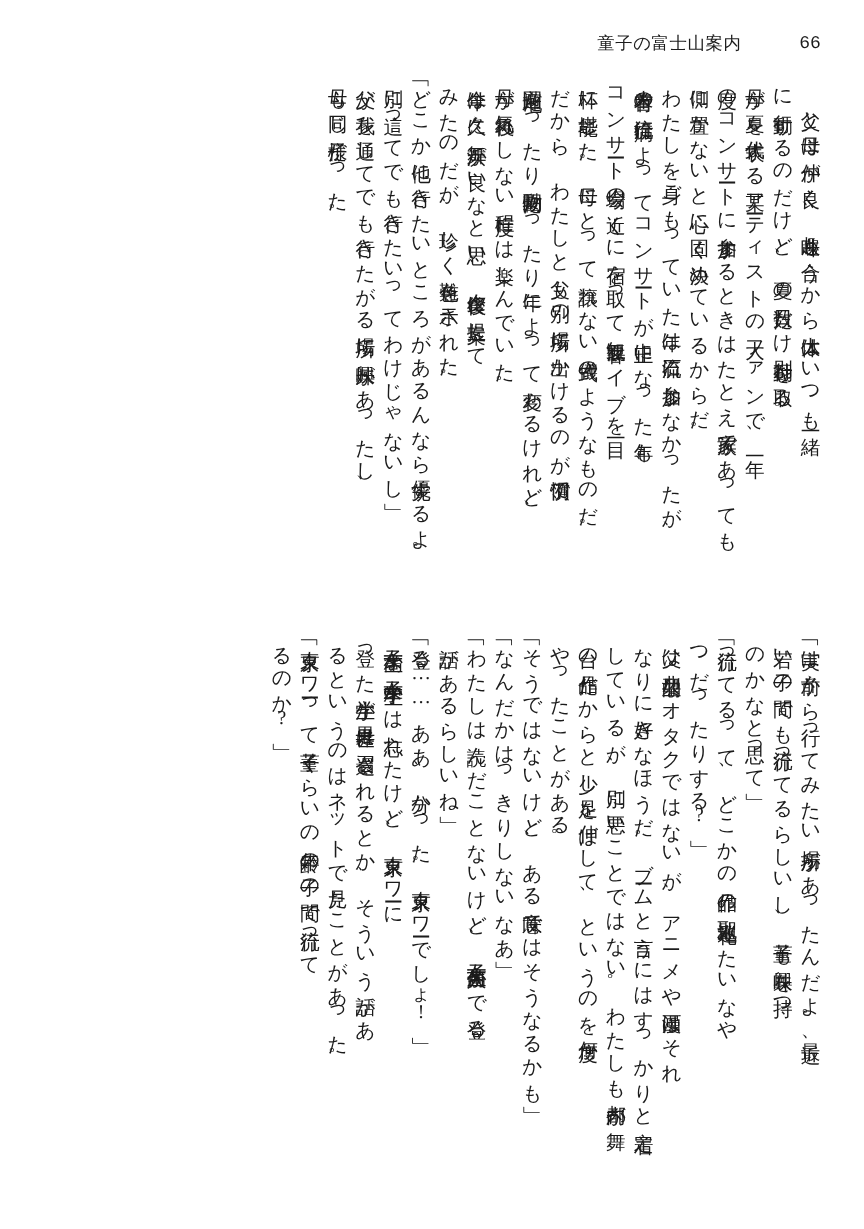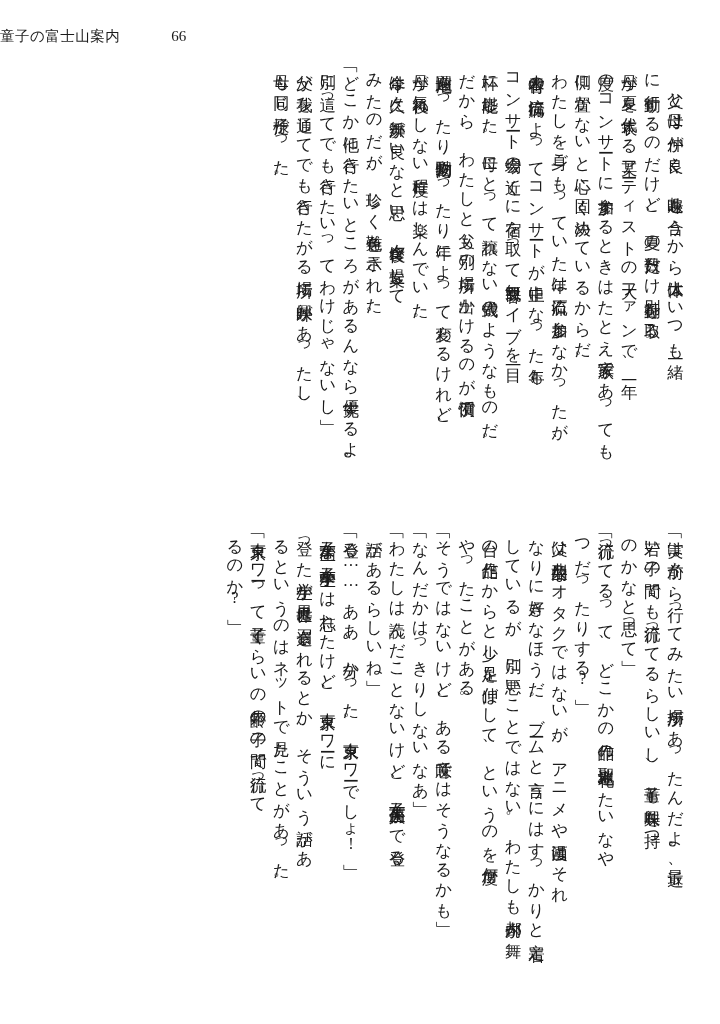--- a/index.html
+++ b/index.html
@@ -24,33 +24,33 @@
   }
 
   
   .running-head {
     position: absolute;
     top: 22px;
     left: 0;
     width: 720px;
     height: 28px;
     display: flex;
-    justify-content: flex-start;
+    justify-content: flex-end;
     align-items: center;
     padding-right: 36px;
     box-sizing: border-box;
     font-size: 14.5px;
     letter-spacing: 0.5px;
   }
   .running-head .rh-title {
     color: #1b1b1b;
   }
   .running-head .rh-folio {
     margin-left: 44px;
-    font-family: Liberation Serif, serif;
+    font-family: Liberation Mono, monospace;
     font-size: 15px;
     letter-spacing: 0;
     min-width: 22px;
     text-align: right;
   }
 
   
   .textblock {
     position: absolute;
     display: flex;

